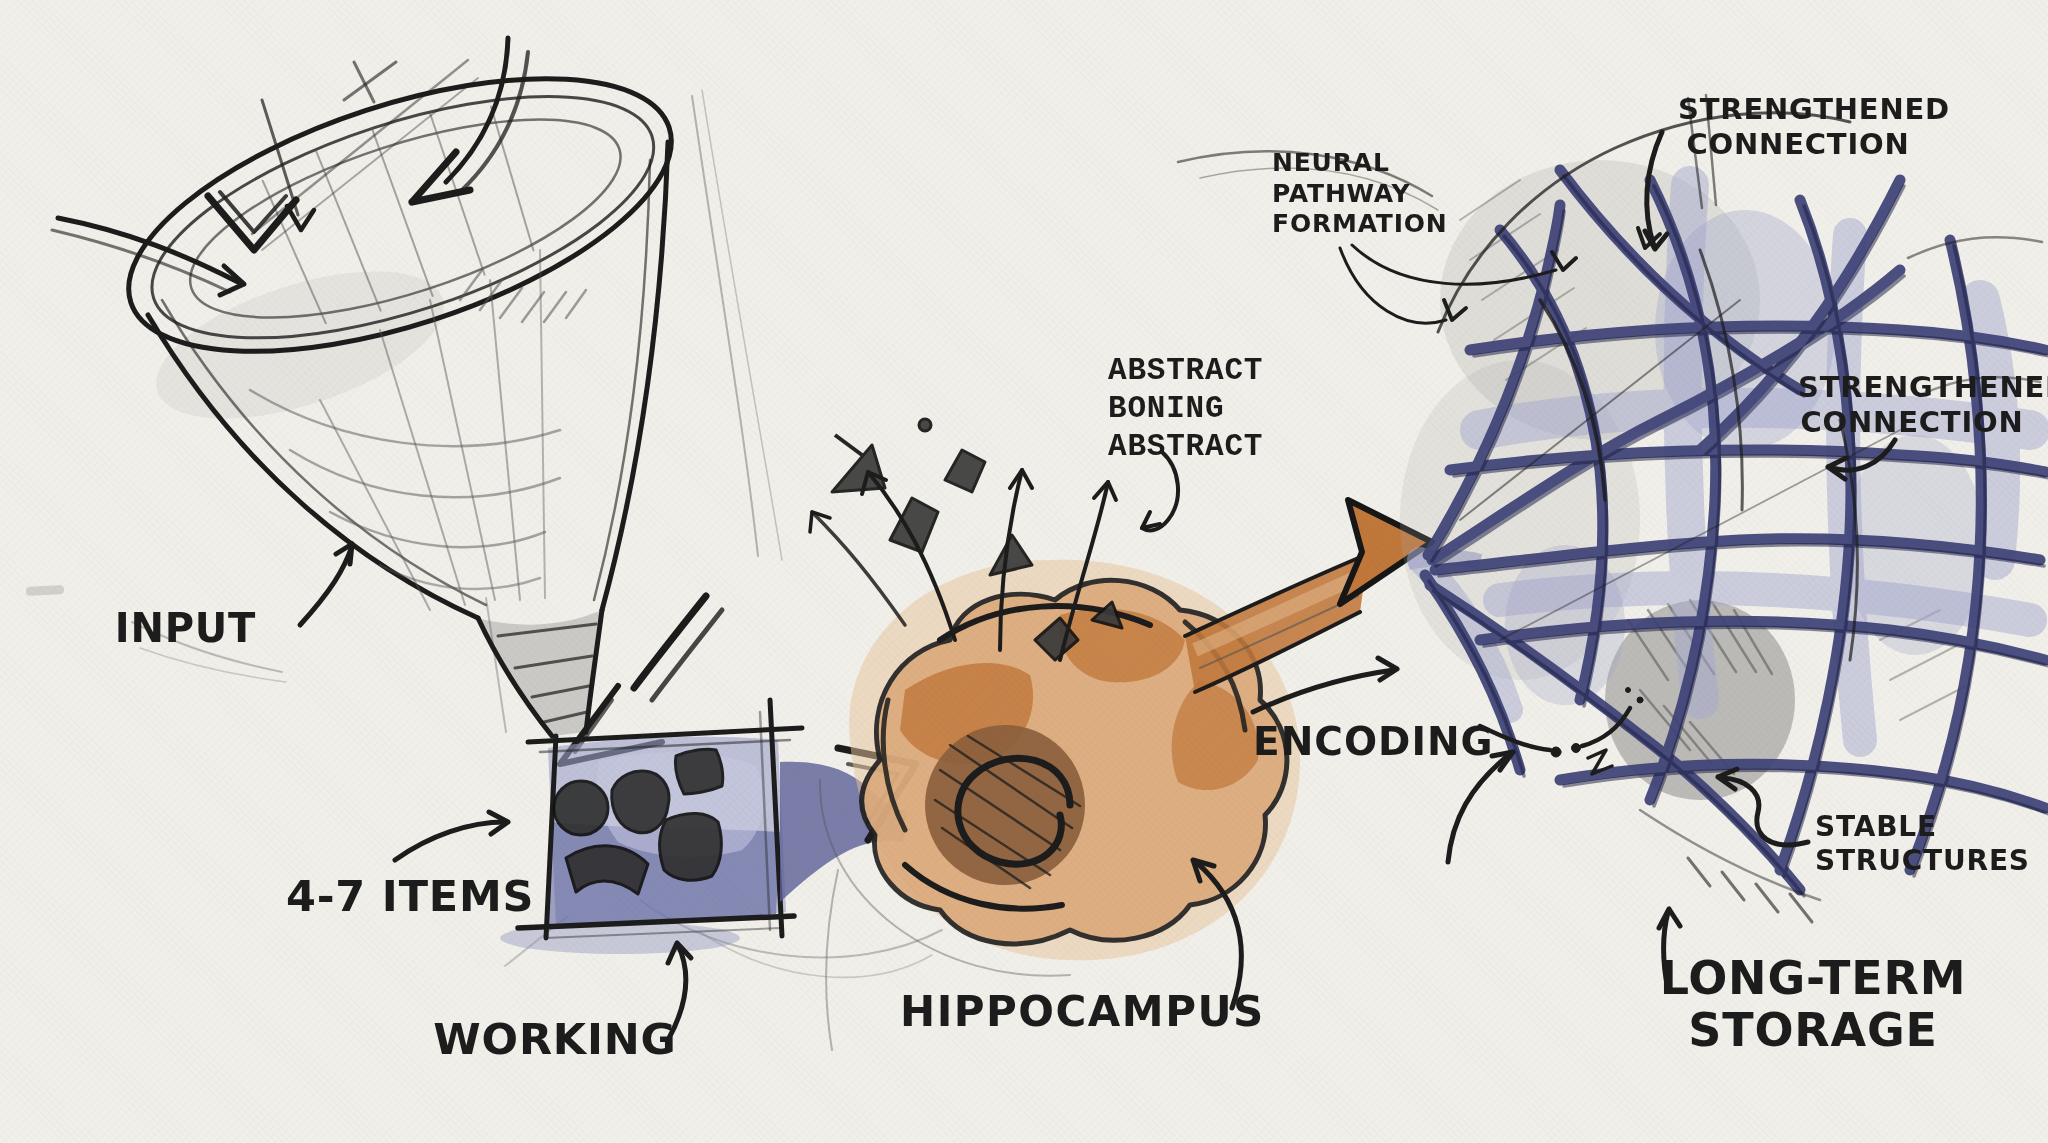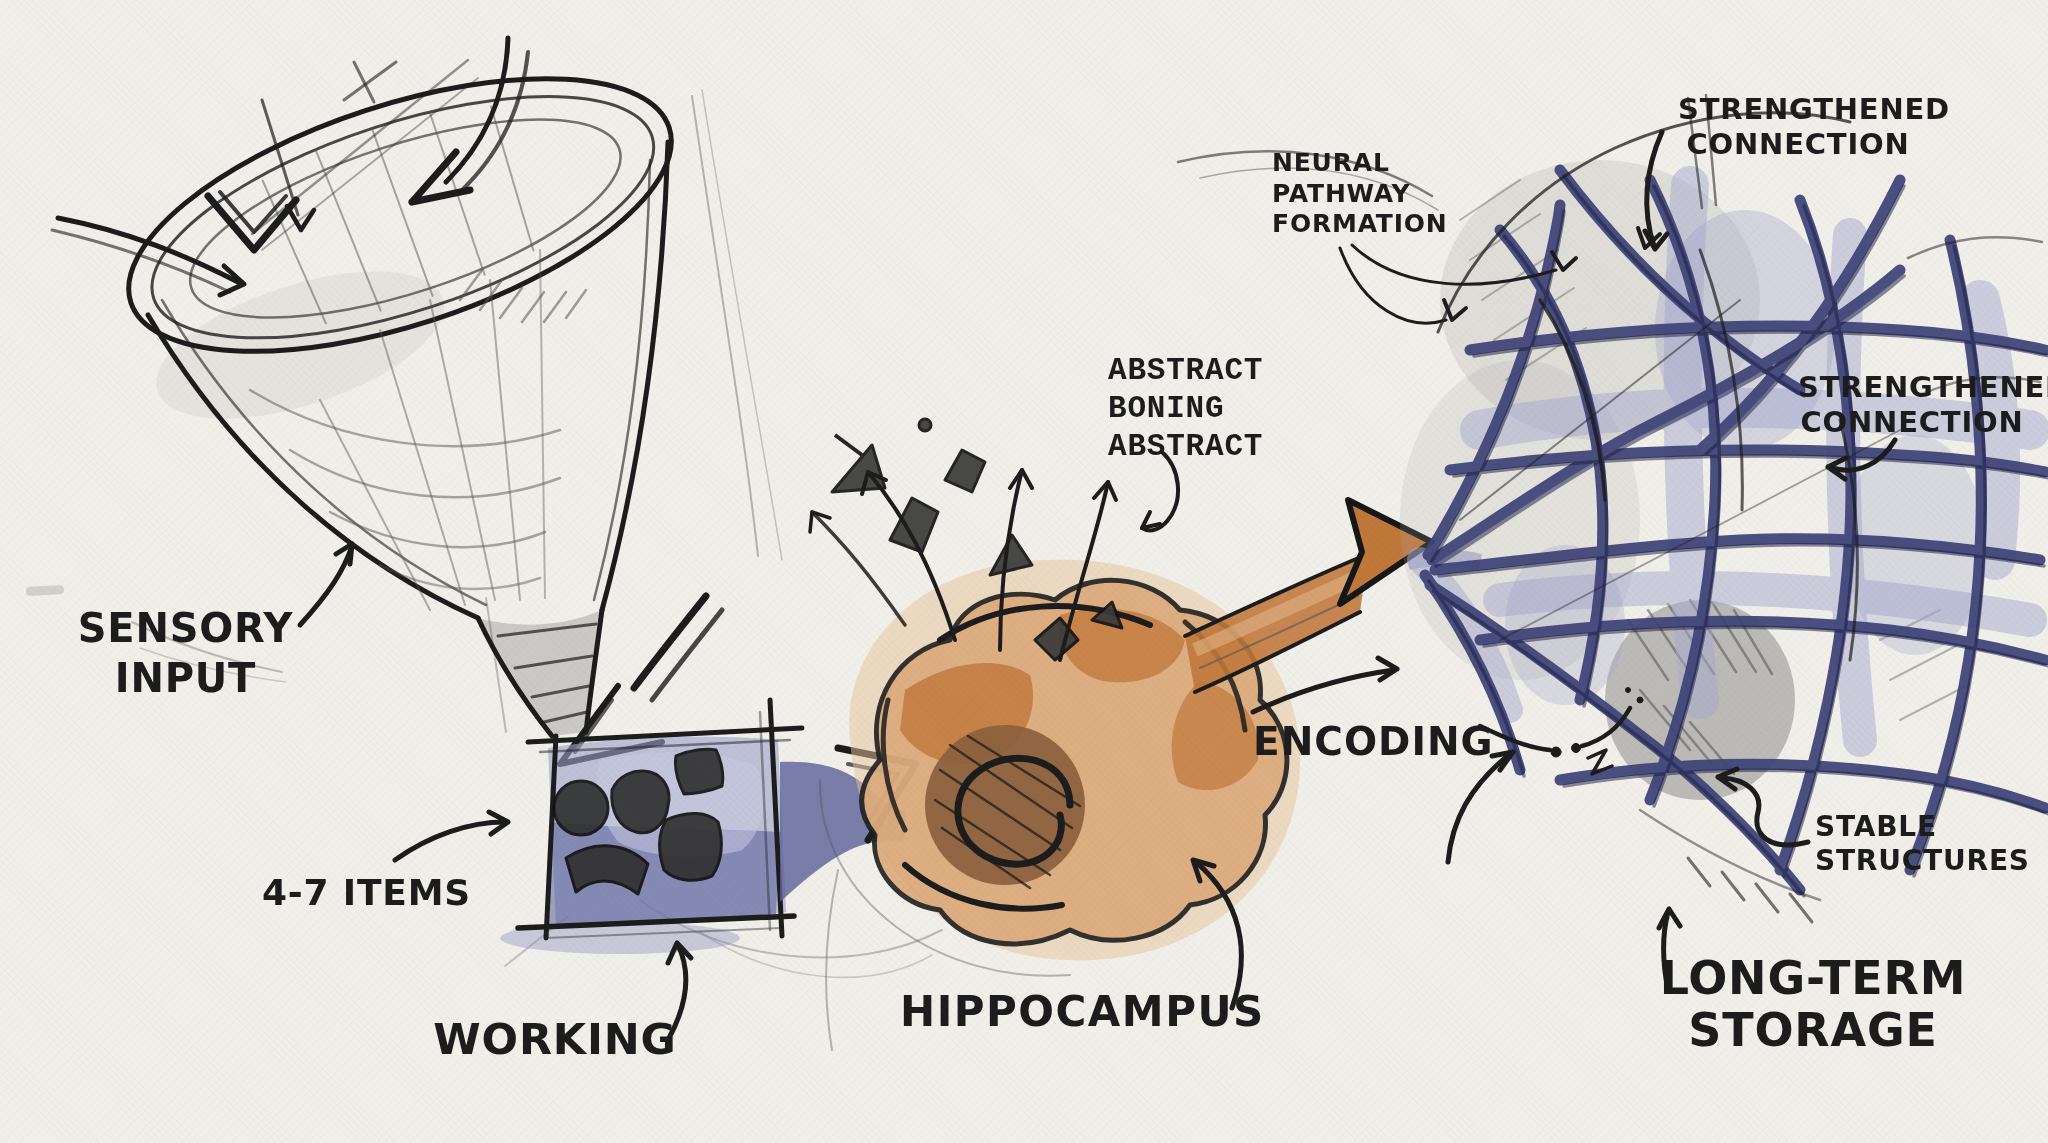--- a/index.html
+++ b/index.html
@@ -18,21 +18,21 @@
   svg{position:absolute;left:0;top:0;}
   .ink{stroke:var(--ink);fill:none;stroke-linecap:round;stroke-linejoin:round;}
   .pen{stroke:var(--pencil);fill:none;stroke-linecap:round;}
   .webA{stroke:var(--purple-dark);stroke-width:11;fill:none;stroke-linecap:round;opacity:.93;}
   .webB{stroke:#191c40;stroke-width:3.5;fill:none;stroke-linecap:round;opacity:.5;}
   .wash{stroke:var(--purple-light);fill:none;stroke-linecap:round;opacity:.5;}
   .label{position:absolute;color:var(--ink);font-weight:700;letter-spacing:.8px;line-height:1.15;}
   .label .ln{display:block;}
   .center{text-align:center;}
   .lg{font-size:40px;}
-  .md{font-size:36px;}
+  .md{font-size:43px;margin-left:24px;}
   .sm{font-size:29px;line-height:1.22;}
 </style>
 </head>
 <body>
 
 <div class="canvas">
 
 <svg width="2048" height="1143" viewBox="0 0 2048 1143">
 
   <g>
@@ -342,21 +342,20 @@
     <g stroke-width="3">
           <path d="M1340,248 C1362,308 1408,332 1446,320"></path>
         </g>
     <g stroke-width="3">
           <path d="M1352,245 C1402,292 1482,292 1556,270"></path>
         </g>
   </g>
 </svg>
 
   <div class="label lg center" style="left:68px;top:603px;width:235px;line-height:50px;">
-    <span class="ln">SENSORY</span>
     <span class="ln">INPUT</span>
   </div>
 
   <div class="label md" style="left:262px;top:872px;">
     <span class="ln">4-7 ITEMS</span>
   </div>
 
   <div class="label center" style="left:425px;top:988px;width:260px;font-size:43px;line-height:55px;margin-top:24px;">
     <span class="ln">WORKING</span>
   </div>

